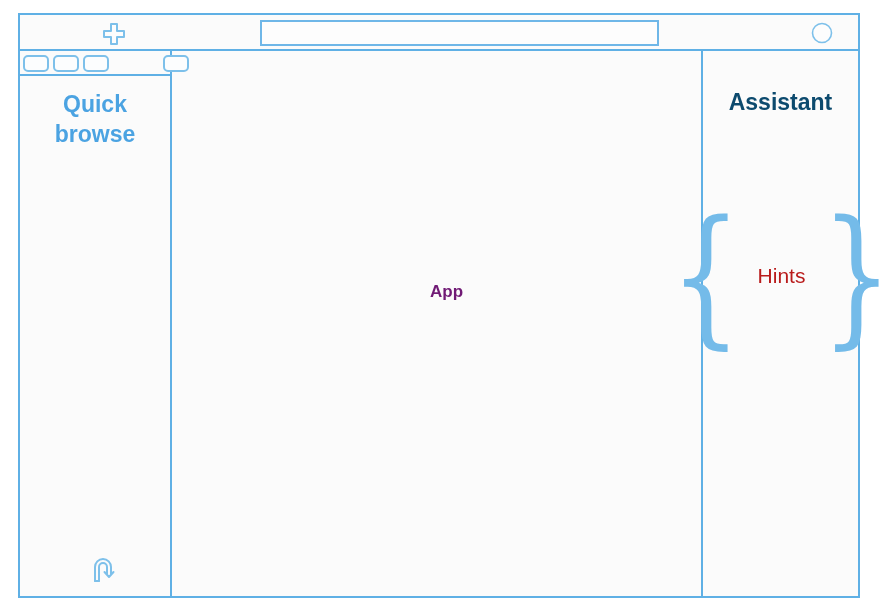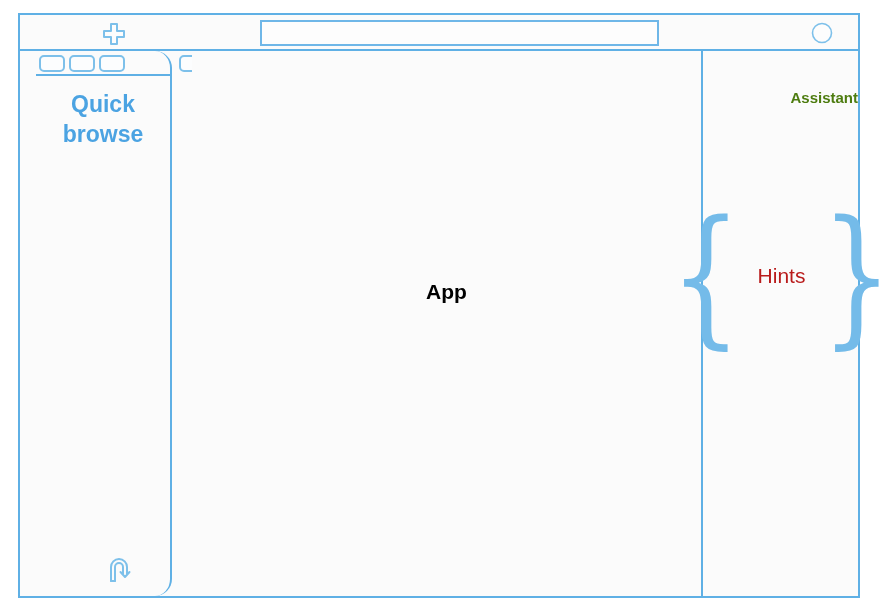--- a/index.html
+++ b/index.html
@@ -76,28 +76,27 @@
     position: absolute;
     left: 0;
     top: 36px;
     right: 0;
     bottom: 0;
   }
 
   
   .sidebar {
     position: absolute;
-    left: 16px;
-    top: 0;
-    width: 136px;
+    left: 0;
+    top: 0;
+    width: 152px;
     bottom: 0;
     box-sizing: border-box;
     border-right: 2px solid #5fb0e5;
     background: #fbfbfb;
-    border-radius: 17px;
   }
 
   .sidebar-toolbar {
     position: absolute;
     left: 0;
     top: 0;
     right: 0;
     height: 25px;
     box-sizing: border-box;
     border-bottom: 2px solid #5fb0e5;
@@ -147,46 +146,46 @@
     bottom: 0;
     box-sizing: border-box;
     border-right: 2px solid #5fb0e5;
     background: #fbfbfb;
     display: flex;
     align-items: center;
     justify-content: center;
   }
 
   .app-label {
-    font-size: 21px;
+    font-size: 17px;
     font-weight: bold;
-    color: #000000;
+    color: #701a75;
     position: relative;
     top: -32px;
   }
 
   
   .assistant {
     position: absolute;
     right: 0;
     top: 0;
     width: 155px;
     bottom: 0;
     background: #fbfbfb;
   }
 
   .assistant-title {
     position: absolute;
     left: 0;
     right: 0;
     top: 38px;
-    text-align: right;
-    font-size: 15px;
+    text-align: center;
+    font-size: 23px;
     font-weight: bold;
-    color: #4d7c0f;
+    color: #0c4a6e;
   }
 
   .hints-block {
     position: absolute;
     left: 10px;
     right: 8px;
     top: 155px;
     height: 140px;
     display: flex;
     align-items: center;

